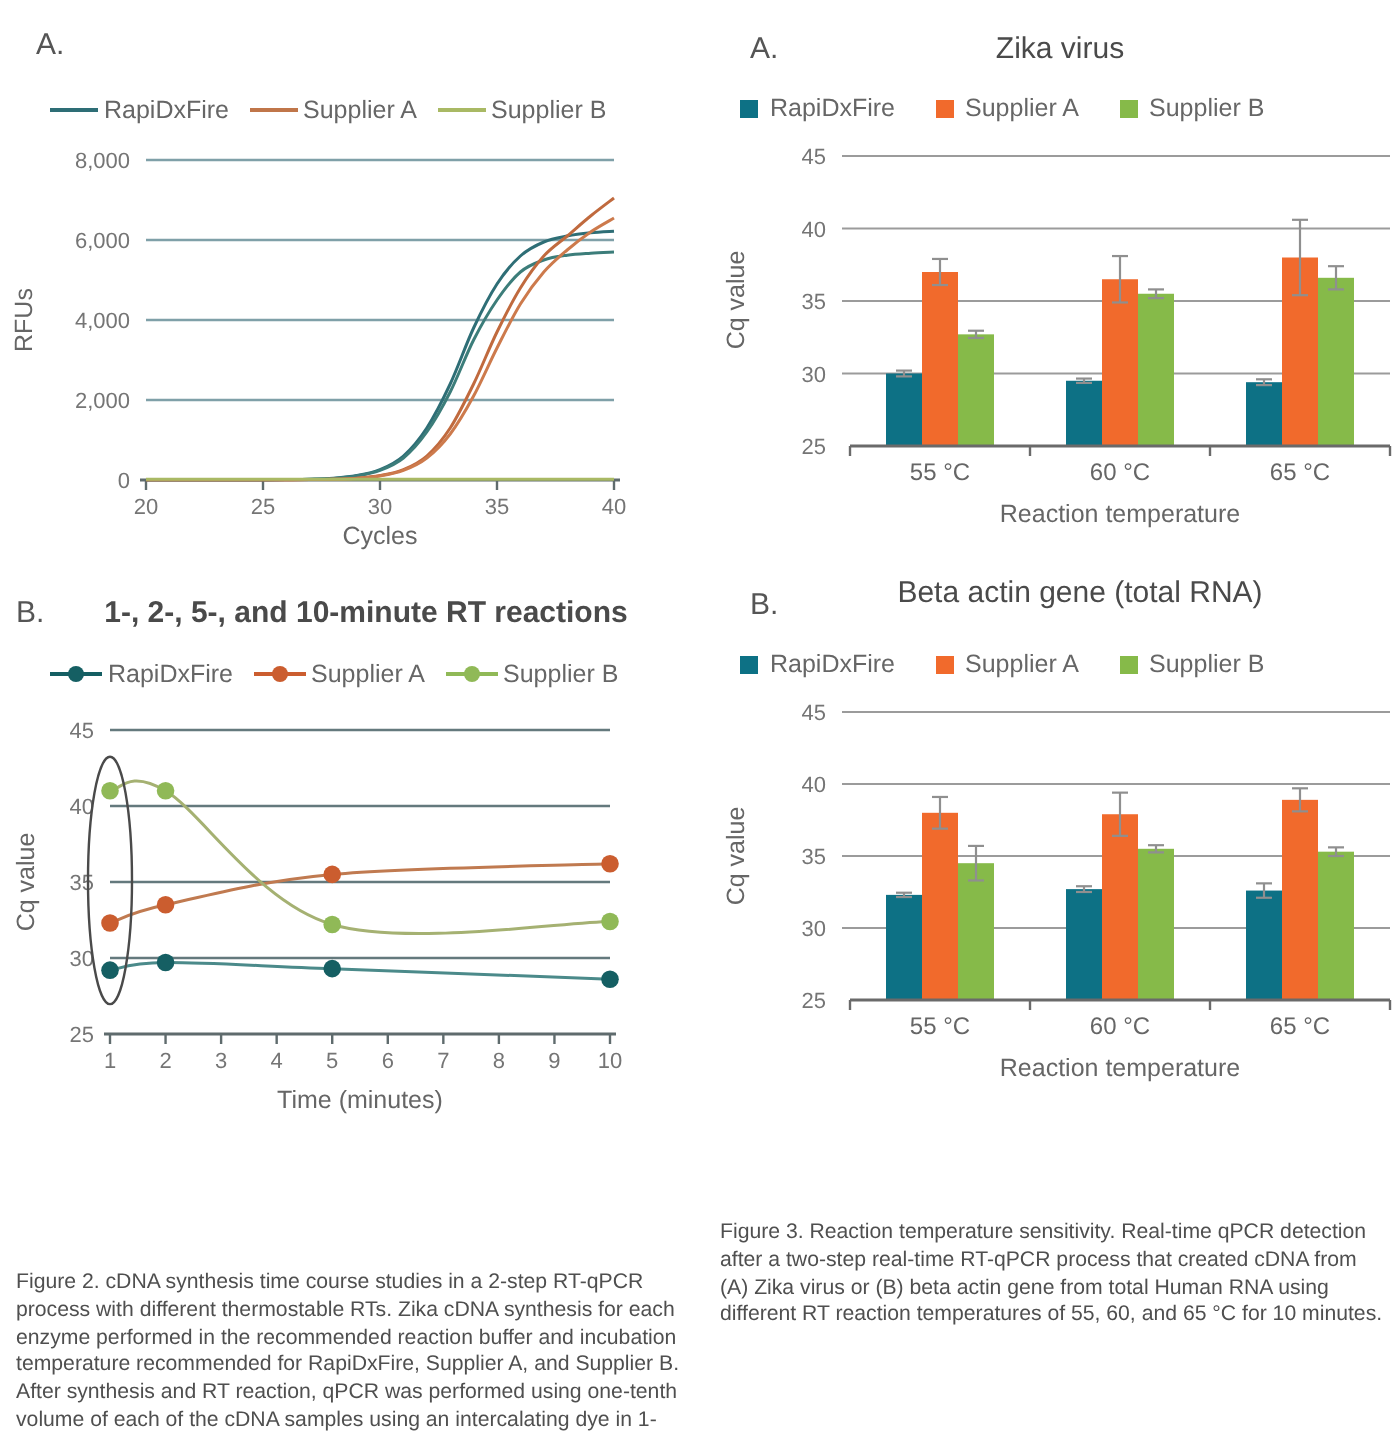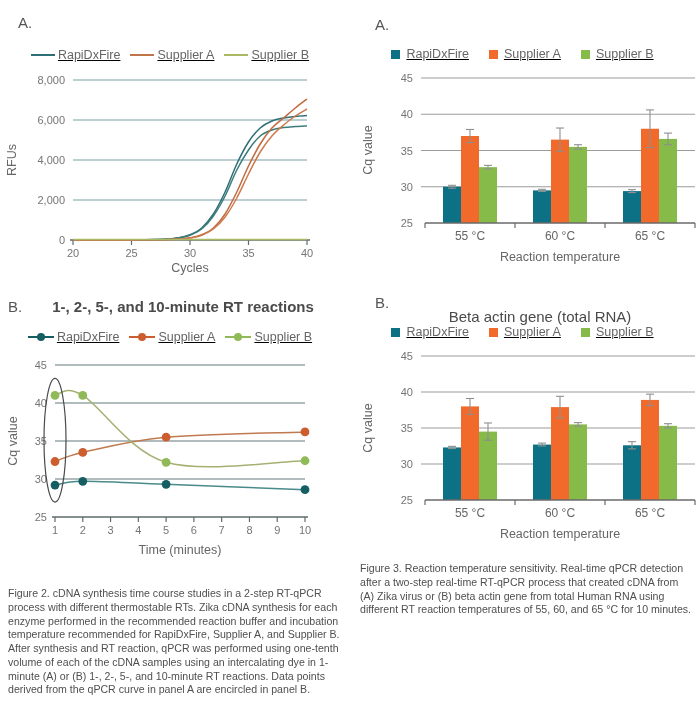--- a/index.html
+++ b/index.html
@@ -1,28 +1,28 @@
 <!DOCTYPE html>
 <html><head>
 <meta charset="utf-8">
 <style>
   html,body{margin:0;padding:0;background:#fff;}
   #page{position:relative;width:700px;height:717px;background:#ffffff;overflow:hidden;
         font-family:"Liberation Sans",sans-serif;}
   .panel-label{position:absolute;font-size:15px;color:#555;}
   .panel-title{position:absolute;font-size:15px;color:#4a4a4a;text-align:center;}
-  .legend-row{position:absolute;display:flex;justify-content:center;align-items:center;text-decoration:underline;}
+  .legend-row{position:absolute;display:flex;justify-content:flex-start;align-items:center;}
   .legend-item{display:flex;align-items:center;font-size:12.5px;color:#666;white-space:nowrap;}
   .sw-line{display:inline-block;width:24px;height:2px;margin-right:3px;}
   .sw-square{display:inline-block;width:9px;height:9px;margin-right:6px;}
   .sw-dotline{position:relative;display:inline-block;width:26px;height:10px;margin-right:3px;}
   .sw-dotline .ln{position:absolute;left:0;top:4px;width:26px;height:2px;}
   .sw-dotline .dot{position:absolute;left:9px;top:1px;width:8px;height:8px;border-radius:50%;}
   .gap1{margin-right:10px;} .gap2{margin-right:20px;}
-  .caption{position:absolute;font-size:10.6px;line-height:1.3;color:#4f4f4f;}
+  .caption{position:absolute;font-size:10.6px;line-height:1.3;color:#4f4f4f;margin-top:48px;}
   .chart{position:absolute;}
   svg text{font-family:"Liberation Sans",sans-serif;}
   text.tick{font-size:11px;fill:#757575;}
   text.cat{font-size:12px;fill:#666;}
   text.axis-label{font-size:12.5px;fill:#666;}
 </style>
 </head>
 <body>
 
 <div id="page">
@@ -143,20 +143,21 @@
         <path d="M55,43.400000000000006C59.629629629629626,43.400000000000006,64.25925925925925,32.253333333333345,82.77777777777777,43.400000000000006C101.29629629629629,54.54666666666667,129.07407407407405,99.38666666666666,166.1111111111111,110.27999999999999C203.14814814814812,121.17333333333332,281.85185185185185,109.01333333333335,305,108.76000000000002" fill="none" stroke="#a5b172" stroke-width="1.5"></path>
         <circle cx="55" cy="43.400000000000006" r="4.4" fill="#90b957"></circle>
         <circle cx="82.77777777777777" cy="43.400000000000006" r="4.4" fill="#90b957"></circle>
         <circle cx="166.1111111111111" cy="110.27999999999999" r="4.4" fill="#90b957"></circle>
         <circle cx="305" cy="108.76000000000002" r="4.4" fill="#90b957"></circle>
         <ellipse cx="55" cy="88.24000000000001" rx="11" ry="61.84" fill="none" stroke="#4a4a4a" stroke-width="1.2"></ellipse>
       </svg></div>
   <div class="caption" style="left:8px;top:587px;width:334px;">Figure 2. cDNA synthesis time course studies in a 2-step RT-qPCR process with different thermostable RTs. Zika cDNA synthesis for each enzyme performed in the recommended reaction buffer and incubation temperature recommended for RapiDxFire, Supplier A, and Supplier B. After synthesis and RT reaction, qPCR was performed using one-tenth volume of each of the cDNA samples using an intercalating dye in 1-minute (A) or (B) 1-, 2-, 5-, and 10-minute RT reactions. Data points derived from the qPCR curve in panel A are encircled in panel B.</div>
 
   <div class="panel-label" style="left:375px;top:16px;">A.</div>
+  <div class="panel-title" style="left:420px;top:16px;width:220px;">Zika virus</div>
   <div class="legend-row" style="left:370px;top:47px;width:325px;">
       <span class="legend-item gap2">
         <span class="sw-square" style="background: rgb(13, 113, 133);"></span>
         <span>RapiDxFire</span>
       </span>
       <span class="legend-item gap2">
         <span class="sw-square" style="background: rgb(241, 106, 44);"></span>
         <span>Supplier A</span>
       </span>
       <span class="legend-item gap2">
@@ -216,21 +217,21 @@
         <line x1="75" y1="159" x2="345" y2="159" stroke="#6a6a6a" stroke-width="1.4"></line>
         <line x1="75" y1="159" x2="75" y2="164" stroke="#6a6a6a" stroke-width="1.2"></line>
         <line x1="165" y1="159" x2="165" y2="164" stroke="#6a6a6a" stroke-width="1.2"></line>
         <line x1="255" y1="159" x2="255" y2="164" stroke="#6a6a6a" stroke-width="1.2"></line>
         <line x1="345" y1="159" x2="345" y2="164" stroke="#6a6a6a" stroke-width="1.2"></line>
         <text x="210" y="197" text-anchor="middle" class="axis-label">Reaction temperature</text>
         <text x="22" y="86" text-anchor="middle" class="axis-label" transform="rotate(-90 22 86)">Cq value</text>
       </svg></div>
 
   <div class="panel-label" style="left:375px;top:294px;">B.</div>
-  <div class="panel-title" style="left:400px;top:308px;width:280px;">Beta actin gene (total RNA)</div>
+  <div class="panel-title" style="left:400px;top:288px;width:280px;">Beta actin gene (total RNA)</div>
   <div class="legend-row" style="left:370px;top:325px;width:325px;">
       <span class="legend-item gap2">
         <span class="sw-square" style="background: rgb(13, 113, 133);"></span>
         <span>RapiDxFire</span>
       </span>
       <span class="legend-item gap2">
         <span class="sw-square" style="background: rgb(241, 106, 44);"></span>
         <span>Supplier A</span>
       </span>
       <span class="legend-item gap2">

